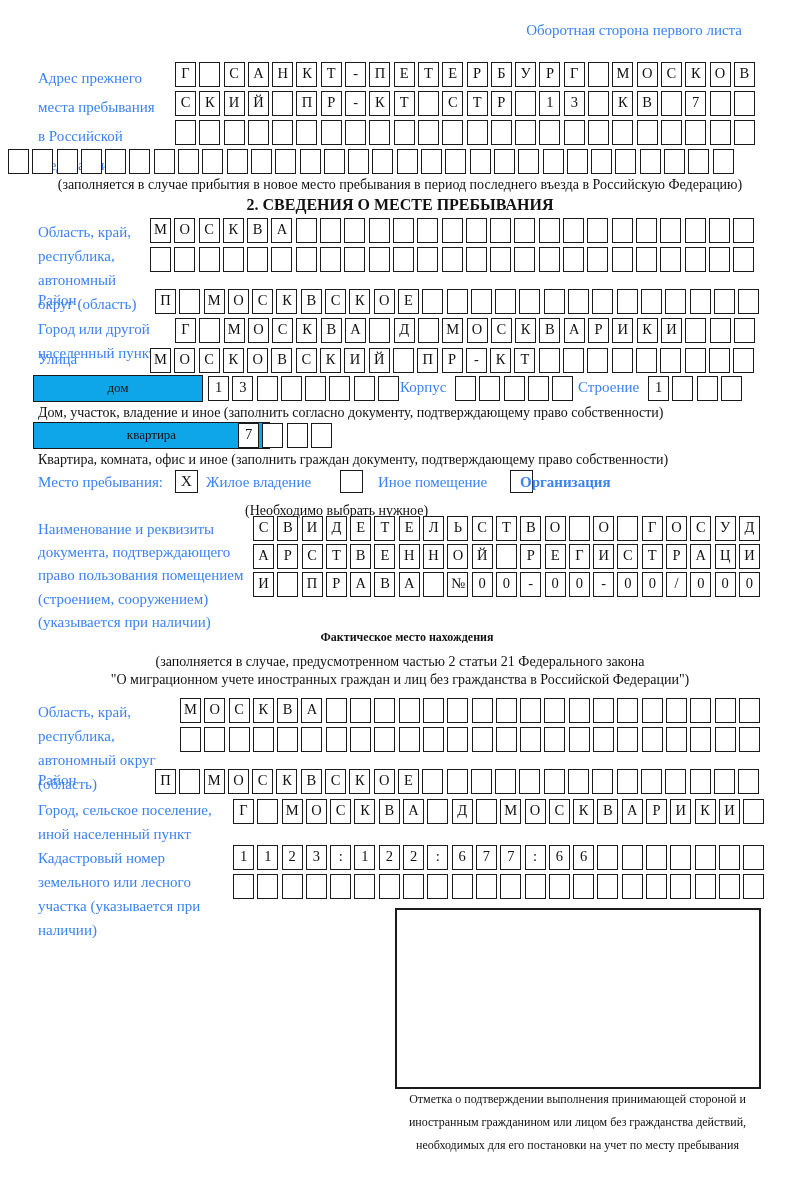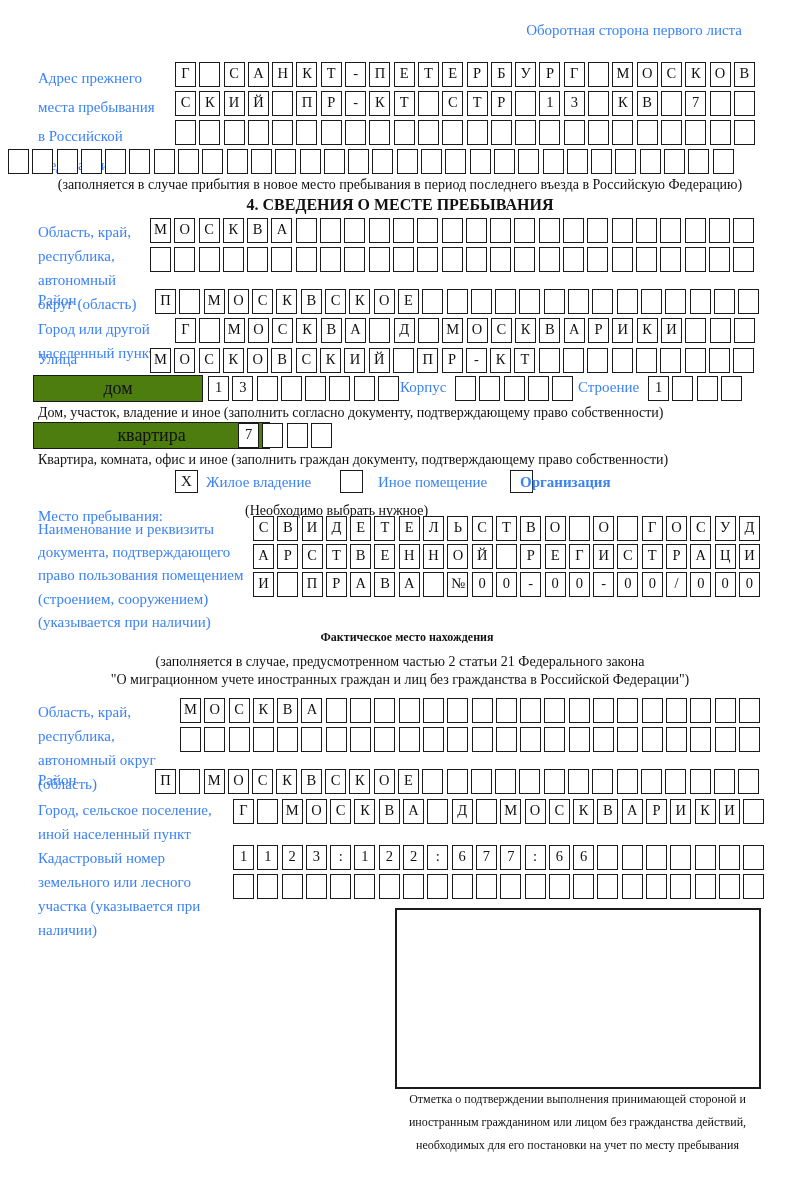--- a/index.html
+++ b/index.html
@@ -9,41 +9,41 @@
   .lbl{font-size:15px;color:#3b82f6;}
   .note{font-size:14px;color:#111;}
   .center{left:0;width:800px;text-align:center;}
   .sec-title{font-weight:bold;font-size:16px;}
   .sub-title{font-weight:bold;font-size:12px;margin-left:7px;}
   .cellrow{position:absolute;white-space:nowrap;height:26px;}
   .cell{display:inline-block;box-sizing:border-box;width:21px;height:25px;margin-right:3.3px;
         border:1.6px solid #1b1b1b;text-align:center;font-size:14.5px;line-height:21px;
         vertical-align:top;background:#fff;font-family:"Liberation Serif",serif;}
   .wbox{position:absolute;box-sizing:border-box;border:1.7px solid #1b1b1b;text-align:center;
-        font-size:18px;background:#4d7c0f;}
+        font-size:13px;background:#0ea5e9;}
   .checkbox{position:absolute;box-sizing:border-box;width:23px;height:23px;border:1.6px solid #1b1b1b;
         text-align:center;font-size:15px;line-height:20px;background:#fff;}
   .stamp{position:absolute;border:2px solid #1b1b1b;background:#fff;}
   .caption{font-size:12px;line-height:23px;text-align:center;}
 </style>
 </head>
 <body>
 
 <div class="page">
 
   <div class="abs lbl" style="top:22px;right:58px;">Оборотная сторона первого листа</div>
 
   <div class="abs lbl" style="top:64px;left:38px;width:124px;line-height:29px;">Адрес прежнего места пребывания в Российской Федерации</div>
   <div class="cellrow" style="top:62px;left:175px;"><span class="cell">Г</span><span class="cell"></span><span class="cell">С</span><span class="cell">А</span><span class="cell">Н</span><span class="cell">К</span><span class="cell">Т</span><span class="cell">-</span><span class="cell">П</span><span class="cell">Е</span><span class="cell">Т</span><span class="cell">Е</span><span class="cell">Р</span><span class="cell">Б</span><span class="cell">У</span><span class="cell">Р</span><span class="cell">Г</span><span class="cell"></span><span class="cell">М</span><span class="cell">О</span><span class="cell">С</span><span class="cell">К</span><span class="cell">О</span><span class="cell">В</span></div>
   <div class="cellrow" style="top:91px;left:175px;"><span class="cell">С</span><span class="cell">К</span><span class="cell">И</span><span class="cell">Й</span><span class="cell"></span><span class="cell">П</span><span class="cell">Р</span><span class="cell">-</span><span class="cell">К</span><span class="cell">Т</span><span class="cell"></span><span class="cell">С</span><span class="cell">Т</span><span class="cell">Р</span><span class="cell"></span><span class="cell">1</span><span class="cell">3</span><span class="cell"></span><span class="cell">К</span><span class="cell">В</span><span class="cell"></span><span class="cell">7</span><span class="cell"></span><span class="cell"></span></div>
   <div class="cellrow" style="top:120px;left:175px;"><span class="cell"></span><span class="cell"></span><span class="cell"></span><span class="cell"></span><span class="cell"></span><span class="cell"></span><span class="cell"></span><span class="cell"></span><span class="cell"></span><span class="cell"></span><span class="cell"></span><span class="cell"></span><span class="cell"></span><span class="cell"></span><span class="cell"></span><span class="cell"></span><span class="cell"></span><span class="cell"></span><span class="cell"></span><span class="cell"></span><span class="cell"></span><span class="cell"></span><span class="cell"></span><span class="cell"></span></div>
   <div class="cellrow" style="top:149px;left:8px;"><span class="cell"></span><span class="cell"></span><span class="cell"></span><span class="cell"></span><span class="cell"></span><span class="cell"></span><span class="cell"></span><span class="cell"></span><span class="cell"></span><span class="cell"></span><span class="cell"></span><span class="cell"></span><span class="cell"></span><span class="cell"></span><span class="cell"></span><span class="cell"></span><span class="cell"></span><span class="cell"></span><span class="cell"></span><span class="cell"></span><span class="cell"></span><span class="cell"></span><span class="cell"></span><span class="cell"></span><span class="cell"></span><span class="cell"></span><span class="cell"></span><span class="cell"></span><span class="cell"></span><span class="cell"></span></div>
   <div class="abs note center" style="top:177px;">(заполняется в случае прибытия в новое место пребывания в период последнего въезда в Российскую Федерацию)</div>
 
-  <div class="abs sec-title center" style="top:196px;">4. СВЕДЕНИЯ О МЕСТЕ ПРЕБЫВАНИЯ</div>
+  <div class="abs sec-title center" style="top:196px;">2. СВЕДЕНИЯ О МЕСТЕ ПРЕБЫВАНИЯ</div>
 
   <div class="abs lbl" style="top:220px;left:38px;width:116px;line-height:24px;">Область, край, республика, автономный округ (область)</div>
   <div class="cellrow" style="top:218px;left:150px;"><span class="cell">М</span><span class="cell">О</span><span class="cell">С</span><span class="cell">К</span><span class="cell">В</span><span class="cell">А</span><span class="cell"></span><span class="cell"></span><span class="cell"></span><span class="cell"></span><span class="cell"></span><span class="cell"></span><span class="cell"></span><span class="cell"></span><span class="cell"></span><span class="cell"></span><span class="cell"></span><span class="cell"></span><span class="cell"></span><span class="cell"></span><span class="cell"></span><span class="cell"></span><span class="cell"></span><span class="cell"></span><span class="cell"></span></div>
   <div class="cellrow" style="top:247px;left:150px;"><span class="cell"></span><span class="cell"></span><span class="cell"></span><span class="cell"></span><span class="cell"></span><span class="cell"></span><span class="cell"></span><span class="cell"></span><span class="cell"></span><span class="cell"></span><span class="cell"></span><span class="cell"></span><span class="cell"></span><span class="cell"></span><span class="cell"></span><span class="cell"></span><span class="cell"></span><span class="cell"></span><span class="cell"></span><span class="cell"></span><span class="cell"></span><span class="cell"></span><span class="cell"></span><span class="cell"></span><span class="cell"></span></div>
 
   <div class="abs lbl" style="top:292px;left:38px;">Район</div>
   <div class="cellrow" style="top:289px;left:155px;"><span class="cell">П</span><span class="cell"></span><span class="cell">М</span><span class="cell">О</span><span class="cell">С</span><span class="cell">К</span><span class="cell">В</span><span class="cell">С</span><span class="cell">К</span><span class="cell">О</span><span class="cell">Е</span><span class="cell"></span><span class="cell"></span><span class="cell"></span><span class="cell"></span><span class="cell"></span><span class="cell"></span><span class="cell"></span><span class="cell"></span><span class="cell"></span><span class="cell"></span><span class="cell"></span><span class="cell"></span><span class="cell"></span><span class="cell"></span></div>
 
   <div class="abs lbl" style="top:317px;left:38px;width:128px;line-height:24px;">Город или другой населенный пункт</div>
   <div class="cellrow" style="top:318px;left:175px;"><span class="cell">Г</span><span class="cell"></span><span class="cell">М</span><span class="cell">О</span><span class="cell">С</span><span class="cell">К</span><span class="cell">В</span><span class="cell">А</span><span class="cell"></span><span class="cell">Д</span><span class="cell"></span><span class="cell">М</span><span class="cell">О</span><span class="cell">С</span><span class="cell">К</span><span class="cell">В</span><span class="cell">А</span><span class="cell">Р</span><span class="cell">И</span><span class="cell">К</span><span class="cell">И</span><span class="cell"></span><span class="cell"></span><span class="cell"></span></div>
@@ -56,21 +56,21 @@
   <div class="abs lbl" style="top:379px;left:400px;">Корпус</div>
   <div class="cellrow" style="top:376px;left:455px;"><span class="cell"></span><span class="cell"></span><span class="cell"></span><span class="cell"></span><span class="cell"></span></div>
   <div class="abs lbl" style="top:379px;left:578px;">Строение</div>
   <div class="cellrow" style="top:376px;left:648px;"><span class="cell">1</span><span class="cell"></span><span class="cell"></span><span class="cell"></span></div>
   <div class="abs note" style="top:405px;left:38px;">Дом, участок, владение и иное (заполнить согласно документу, подтверждающему право собственности)</div>
 
   <div class="wbox" style="top:422px;left:33px;width:237px;height:27px;line-height:24px;">квартира</div>
   <div class="cellrow" style="top:423px;left:238px;"><span class="cell">7</span><span class="cell"></span><span class="cell"></span><span class="cell"></span></div>
   <div class="abs note" style="top:452px;left:38px;">Квартира, комната, офис и иное (заполнить граждан документу, подтверждающему право собственности)</div>
 
-  <div class="abs lbl" style="top:474px;left:38px;margin-top:34px;">Место пребывания:</div>
+  <div class="abs lbl" style="top:474px;left:38px;">Место пребывания:</div>
   <div class="checkbox" style="top:470px;left:175px;">X</div>
   <div class="abs lbl" style="top:474px;left:206px;">Жилое владение</div>
   <div class="checkbox" style="top:470px;left:340px;"></div>
   <div class="abs lbl" style="top:474px;left:378px;">Иное помещение</div>
   <div class="checkbox" style="top:470px;left:510px;"></div>
   <div class="abs lbl" style="top:474px;left:520px;font-weight:bold;">Организация</div>
   <div class="abs note" style="top:503px;left:245px;">(Необходимо выбрать нужное)</div>
 
   <div class="abs lbl" style="top:518px;left:38px;width:215px;line-height:23.2px;">Наименование и реквизиты документа, подтверждающего право пользования помещением (строением, сооружением) (указывается при наличии)</div>
   <div class="cellrow" style="top:516px;left:253px;"><span class="cell">С</span><span class="cell">В</span><span class="cell">И</span><span class="cell">Д</span><span class="cell">Е</span><span class="cell">Т</span><span class="cell">Е</span><span class="cell">Л</span><span class="cell">Ь</span><span class="cell">С</span><span class="cell">Т</span><span class="cell">В</span><span class="cell">О</span><span class="cell"></span><span class="cell">О</span><span class="cell"></span><span class="cell">Г</span><span class="cell">О</span><span class="cell">С</span><span class="cell">У</span><span class="cell">Д</span></div>

